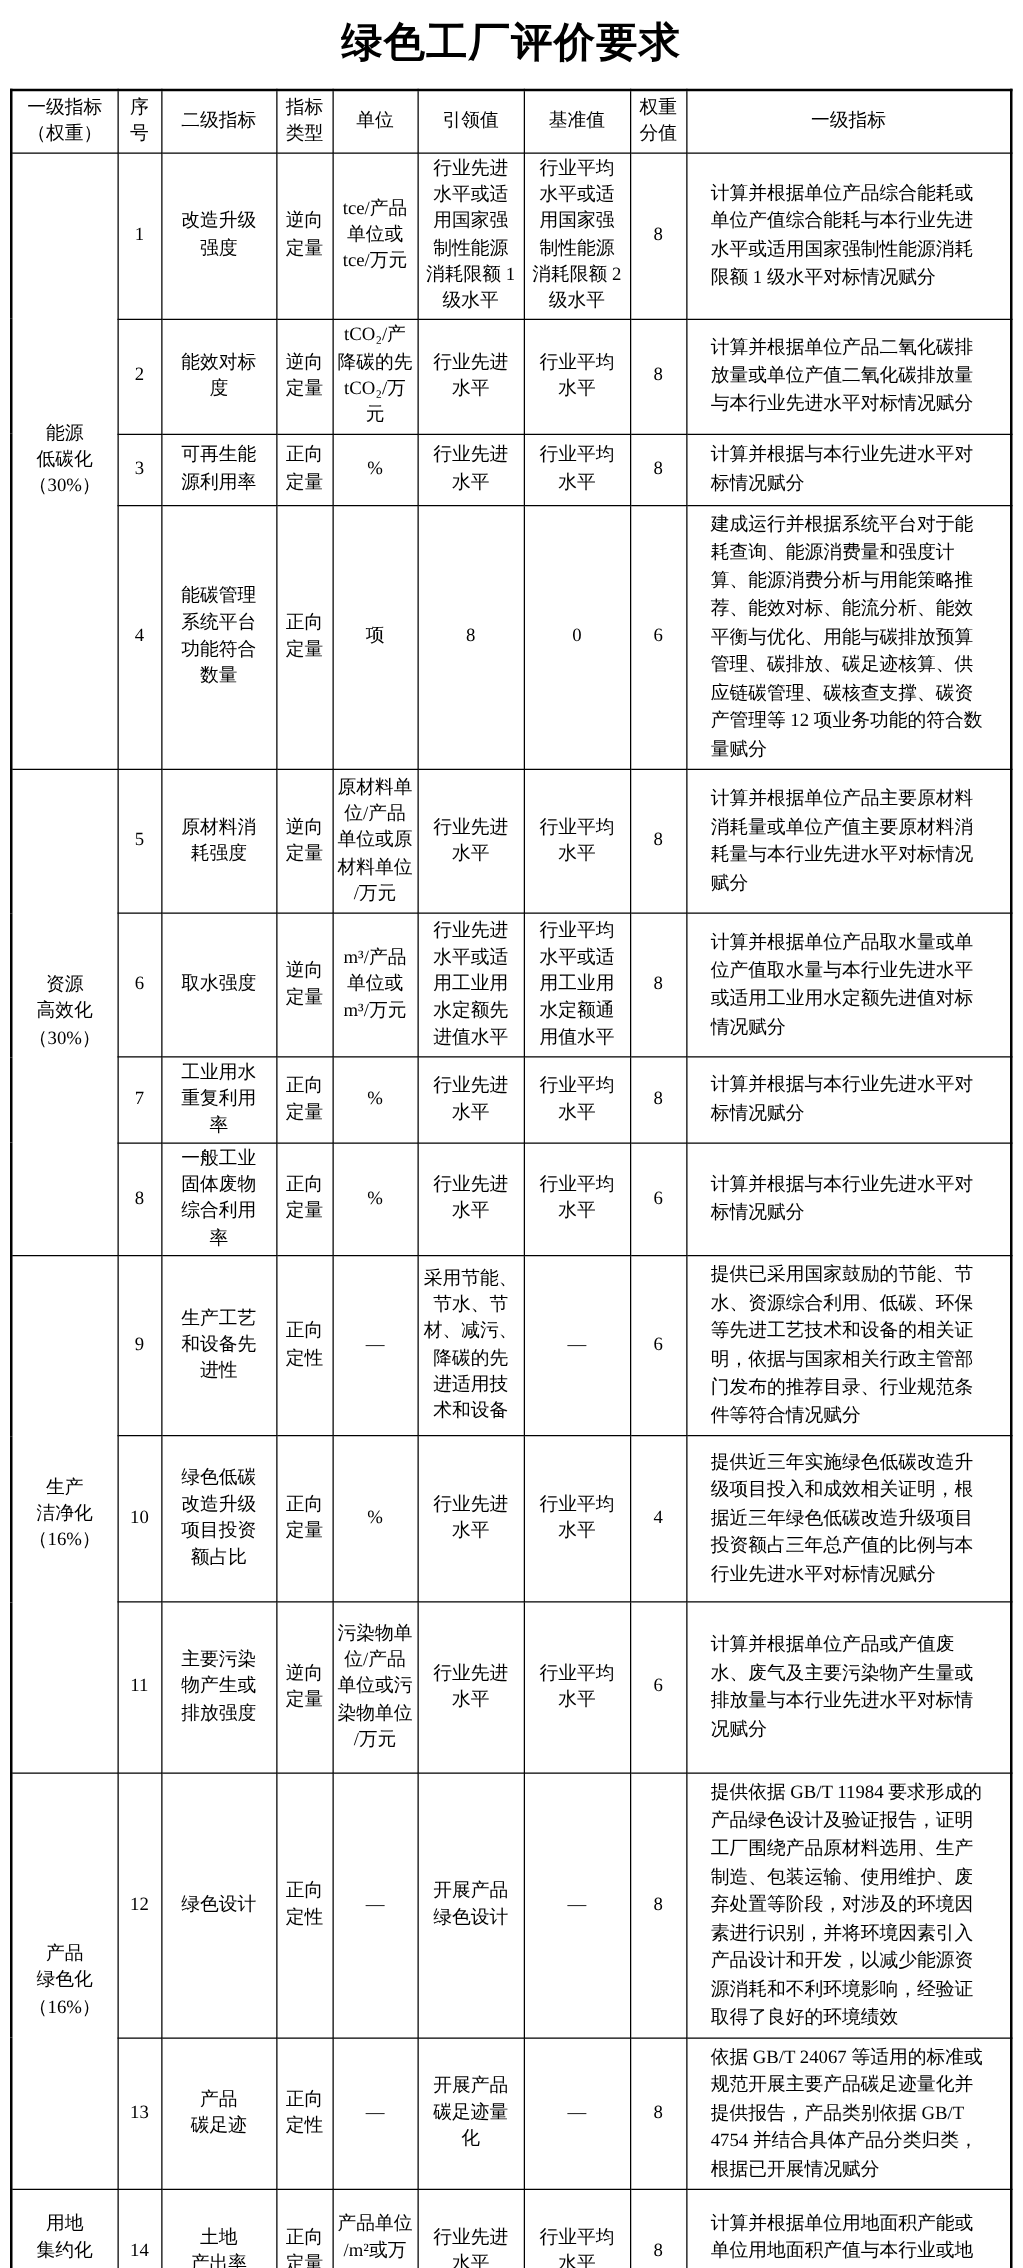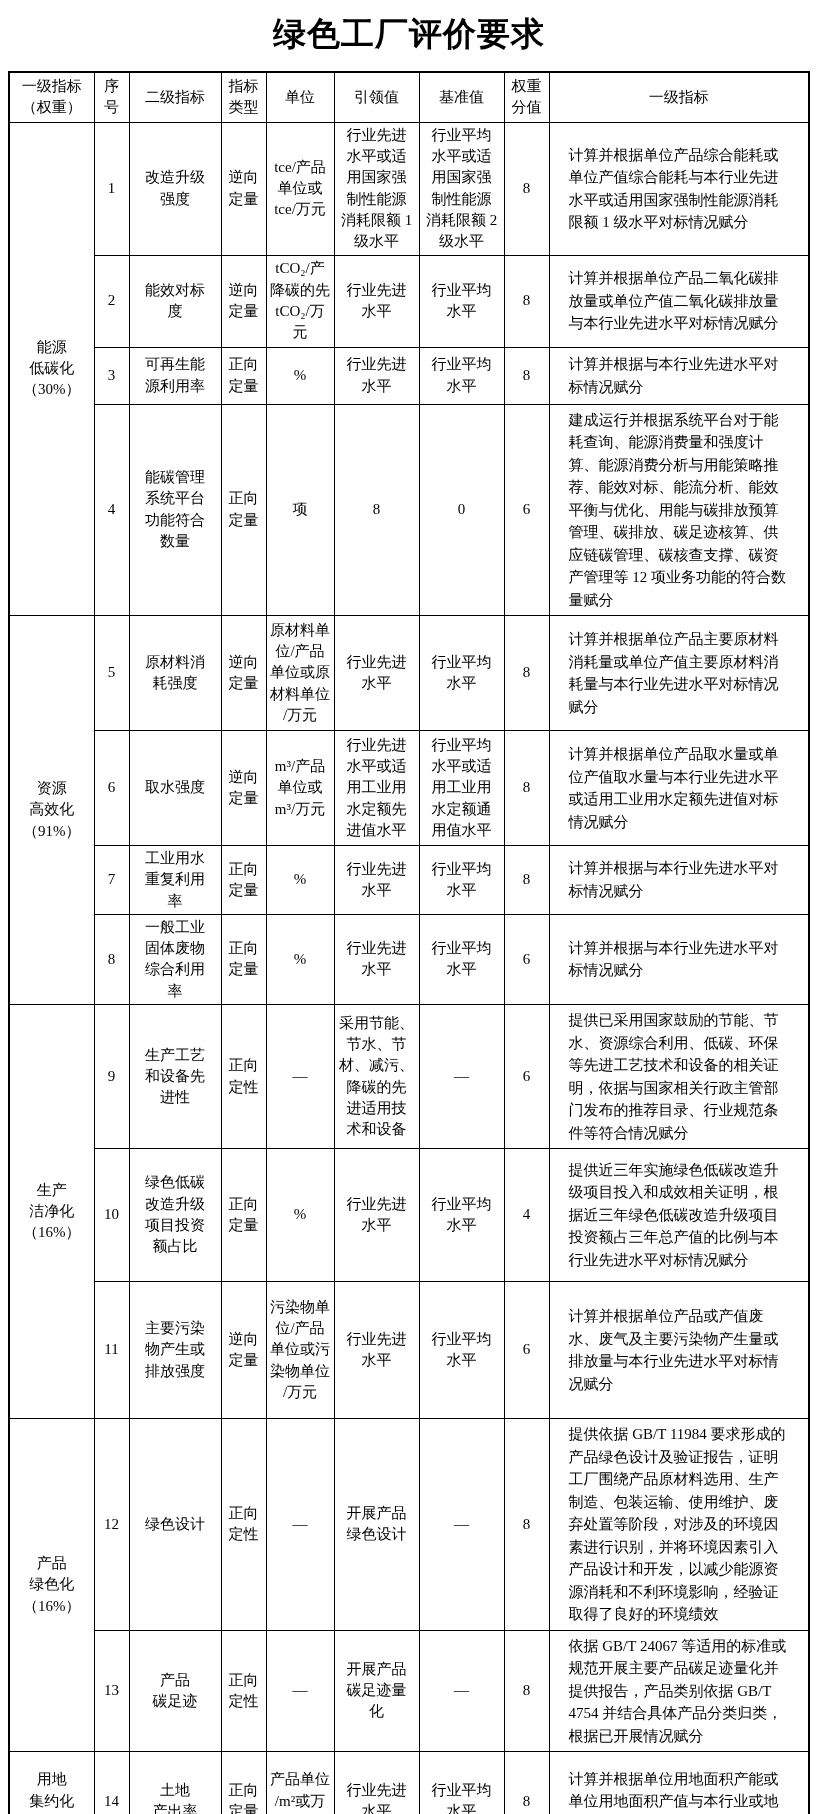--- a/index.html
+++ b/index.html
@@ -153,21 +153,21 @@
       <td>项</td>
       <td>8</td>
       <td>0</td>
       <td>6</td>
       <td class="rule">建成运行并根据系统平台对于能耗查询、能源消费量和强度计算、能源消费分析与用能策略推荐、能效对标、能流分析、能效平衡与优化、用能与碳排放预算管理、碳排放、碳足迹核算、供应链碳管理、碳核查支撑、碳资产管理等 12 项业务功能的符合数量赋分</td>
     </tr>
 
     <tr style="height:115px">
       <td rowspan="4">资源
 高效化
-（91%）</td>
+（30%）</td>
       <td>5</td>
       <td>原材料消
 耗强度</td>
       <td>逆向
 定量</td>
       <td>原材料单
 位/产品
 单位或原
 材料单位
 /万元</td>

